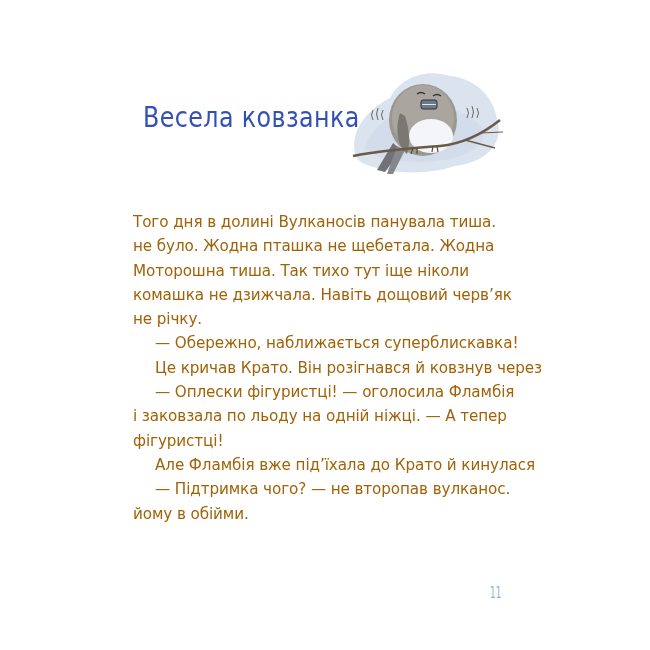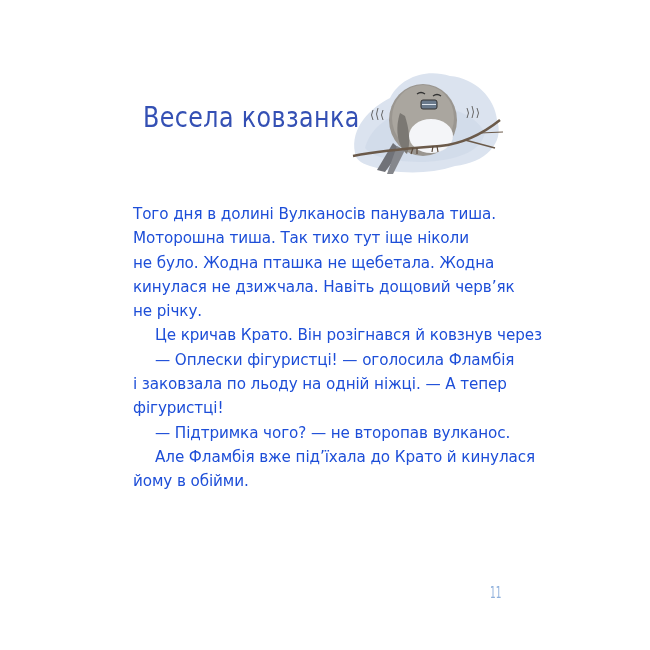--- a/index.html
+++ b/index.html
@@ -7,22 +7,22 @@
   .page { position: absolute; left: 0; top: 0; width: 531px; height: 650px; background: #ffffff; }
   .title {
     position: absolute; left: 143px; top: 100px;
     font-family: "DejaVu Sans", sans-serif;
     font-size: 29px; color: #3450b4; letter-spacing: 0.5px;
     transform: scaleX(0.82); transform-origin: left center;
     font-weight: normal;
   }
   .illustration { position: absolute; left: 345px; top: 58px; width: 165px; height: 125px; }
   .body-text {
-    position: absolute; left: 133px; top: 202px; width: 400px;
-    font-family: "DejaVu Sans", sans-serif; font-size: 15.2px; color: #1d4ed8;
+    position: absolute; left: 133px; top: 210px; width: 400px;
+    font-family: "DejaVu Sans", sans-serif; font-size: 15.2px; color: #a16207;
     line-height: 24.3px; letter-spacing: -0.1px;
   }
   .line { white-space: nowrap; height: 24.3px; }
   .indent { padding-left: 22px; }
   .page-number {
     position: absolute; left: 490px; top: 584px;
     font-family: "DejaVu Sans", sans-serif; font-size: 15px; color: #8fb0dc;
     transform: scaleX(0.6); transform-origin: left center;
   }
 </style>
@@ -58,27 +58,28 @@
 
     <path d="M8 98 C 40 92, 70 90, 95 88 C 115 86, 135 78, 155 62" stroke="#6b5a4a" stroke-width="2.5" fill="none"></path>
     <path d="M120 82 L 150 90" stroke="#6b5a4a" stroke-width="1.5" fill="none"></path>
     <path d="M135 75 L 158 74" stroke="#6b5a4a" stroke-width="1.2" fill="none"></path>
 
     <path d="M68 90 l-2 6 M72 90 l0 6 M88 88 l-1 6 M92 88 l1 6" stroke="#5a4a3c" stroke-width="1.2"></path>
   </svg>
 
   <div class="body-text">
     <div class="line">Того дня в долині Вулканосів панувала тиша.</div>
+    <div class="line">не було. Жодна пташка не щебетала. Жодна</div>
     <div class="line">Моторошна тиша. Так тихо тут іще ніколи</div>
-    <div class="line">не було. Жодна пташка не щебетала. Жодна</div>
-    <div class="line">кинулася не дзижчала. Навіть дощовий черв’як</div>
+    <div class="line">комашка не дзижчала. Навіть дощовий черв’як</div>
     <div class="line">не річку.</div>
+    <div class="line indent">— Обережно, наближається суперблискавка!</div>
     <div class="line indent">Це кричав Крато. Він розігнався й ковзнув через</div>
     <div class="line indent">— Оплески фігуристці! — оголосила Фламбія</div>
     <div class="line">і заковзала по льоду на одній ніжці. — А тепер</div>
     <div class="line">фігуристці!</div>
+    <div class="line indent">Але Фламбія вже під’їхала до Крато й кинулася</div>
     <div class="line indent">— Підтримка чого? — не второпав вулканос.</div>
-    <div class="line indent">Але Фламбія вже під’їхала до Крато й кинулася</div>
     <div class="line">йому в обійми.</div>
   </div>
 
   <div class="page-number">11</div>
 </div>
 
 </body></html>

